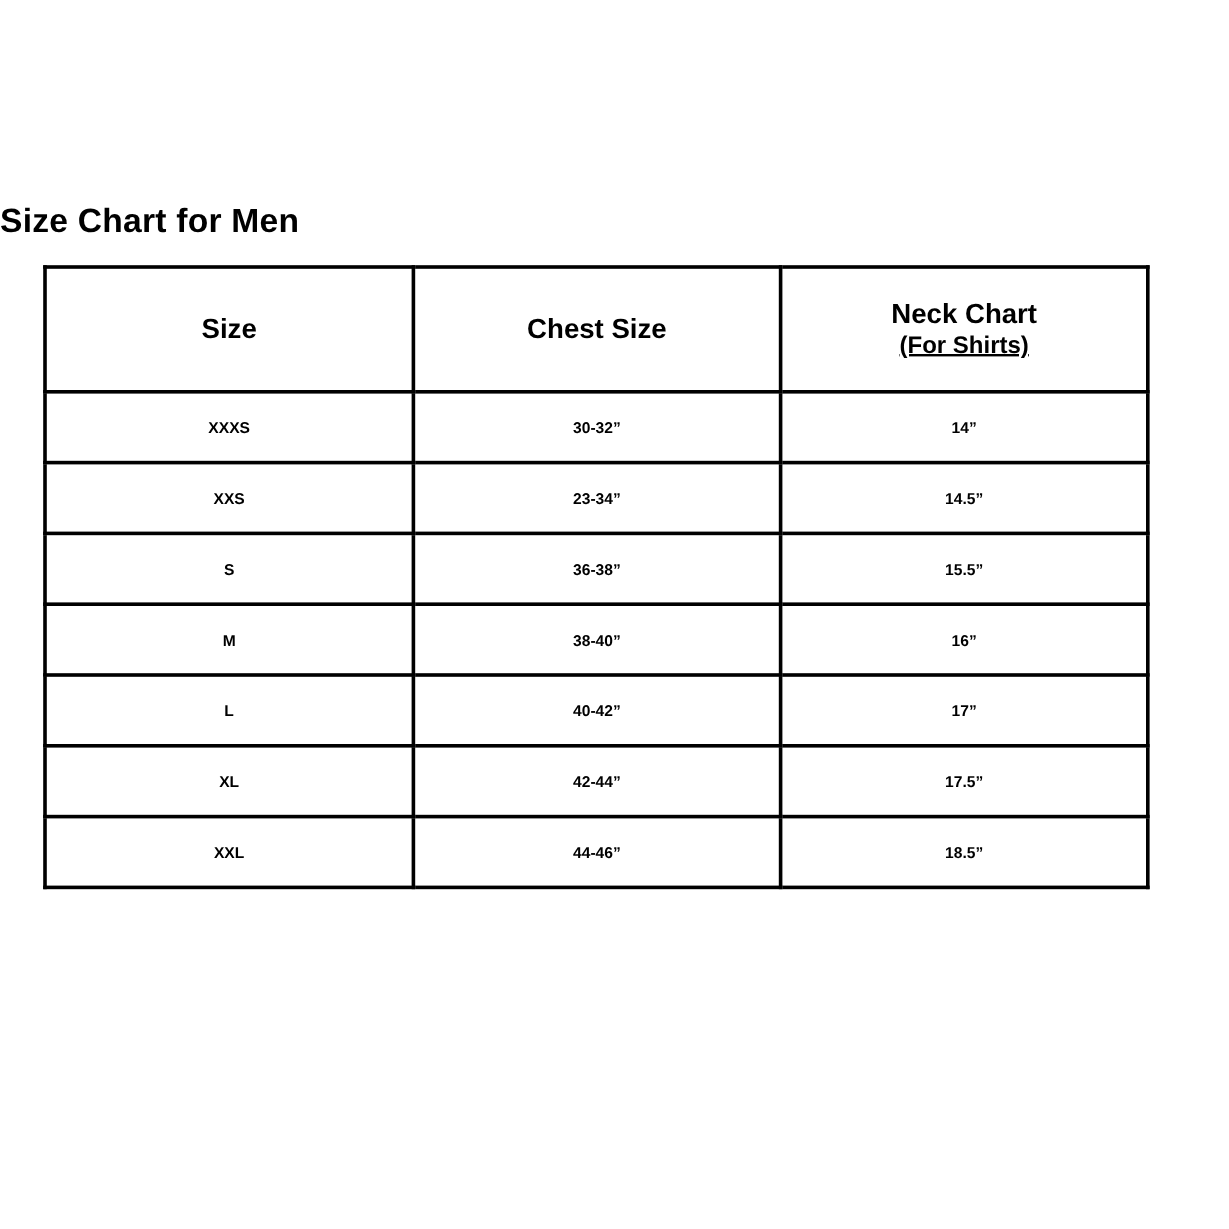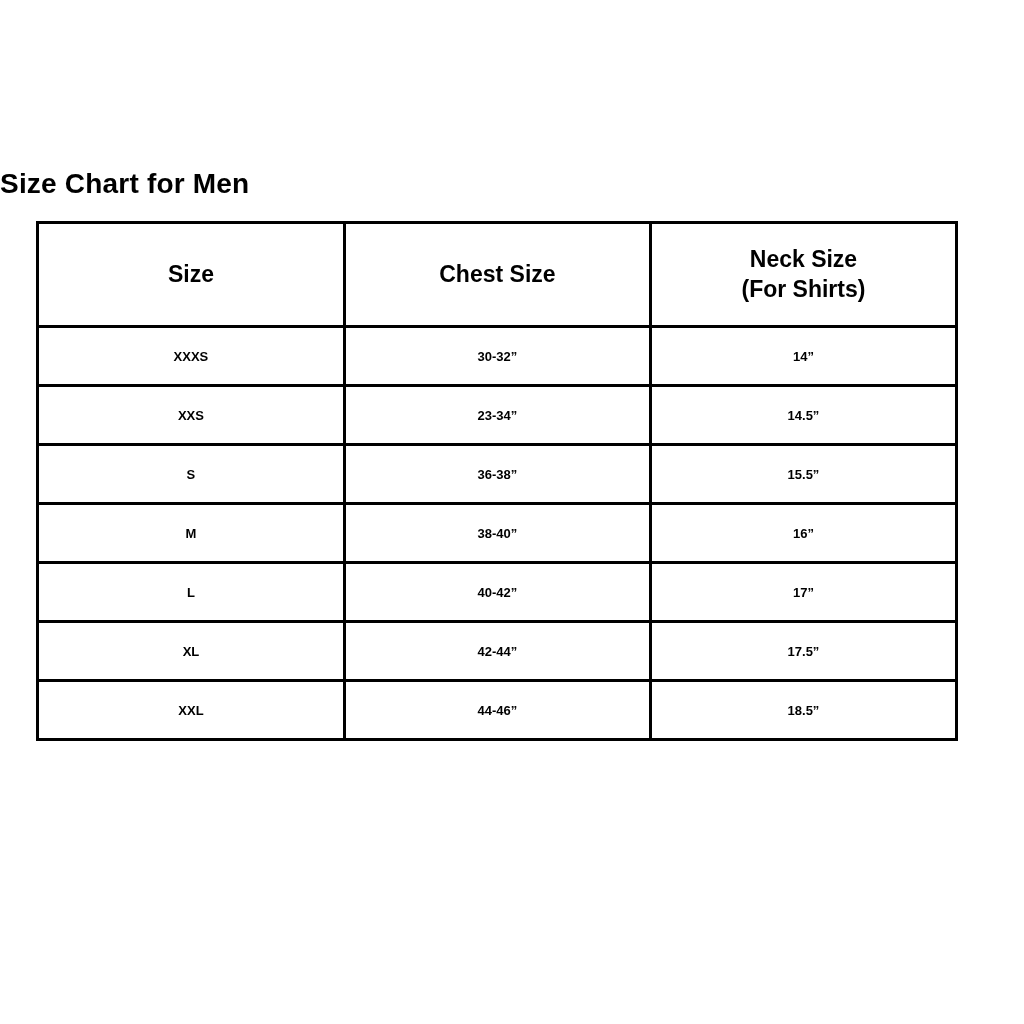--- a/index.html
+++ b/index.html
@@ -60,43 +60,44 @@
   table.size-table td {
     font-size: 13px;
     height: 52px;
     padding: 2px 6px;
   }
   .col-size { width: 33.4%; }
   .col-chest { width: 33.3%; }
   .col-neck { width: 33.3%; }
   .th-sub {
     display: block;
-    font-size: 23px;
+    font-size: 20px;
     font-weight: bold;
+    text-decoration: underline;
   }
 </style>
 </head>
 <body>
 
 <div class="page">
 
   <h1 class="chart-title">Size Chart for Men</h1>
 
   <div class="table-wrap">
     <table class="size-table">
       <thead>
         <tr>
           <th class="col-size">
             <span>Size</span>
           </th>
           <th class="col-chest">
             <span>Chest Size</span>
           </th>
           <th class="col-neck">
-            <span>Neck Size</span>
+            <span>Neck Chart</span>
             <span class="th-sub">(For Shirts)</span>
           </th>
         </tr>
       </thead>
       <tbody>
         <tr>
           <td>XXXS</td>
           <td>30-32”</td>
           <td>14”</td>
         </tr>

